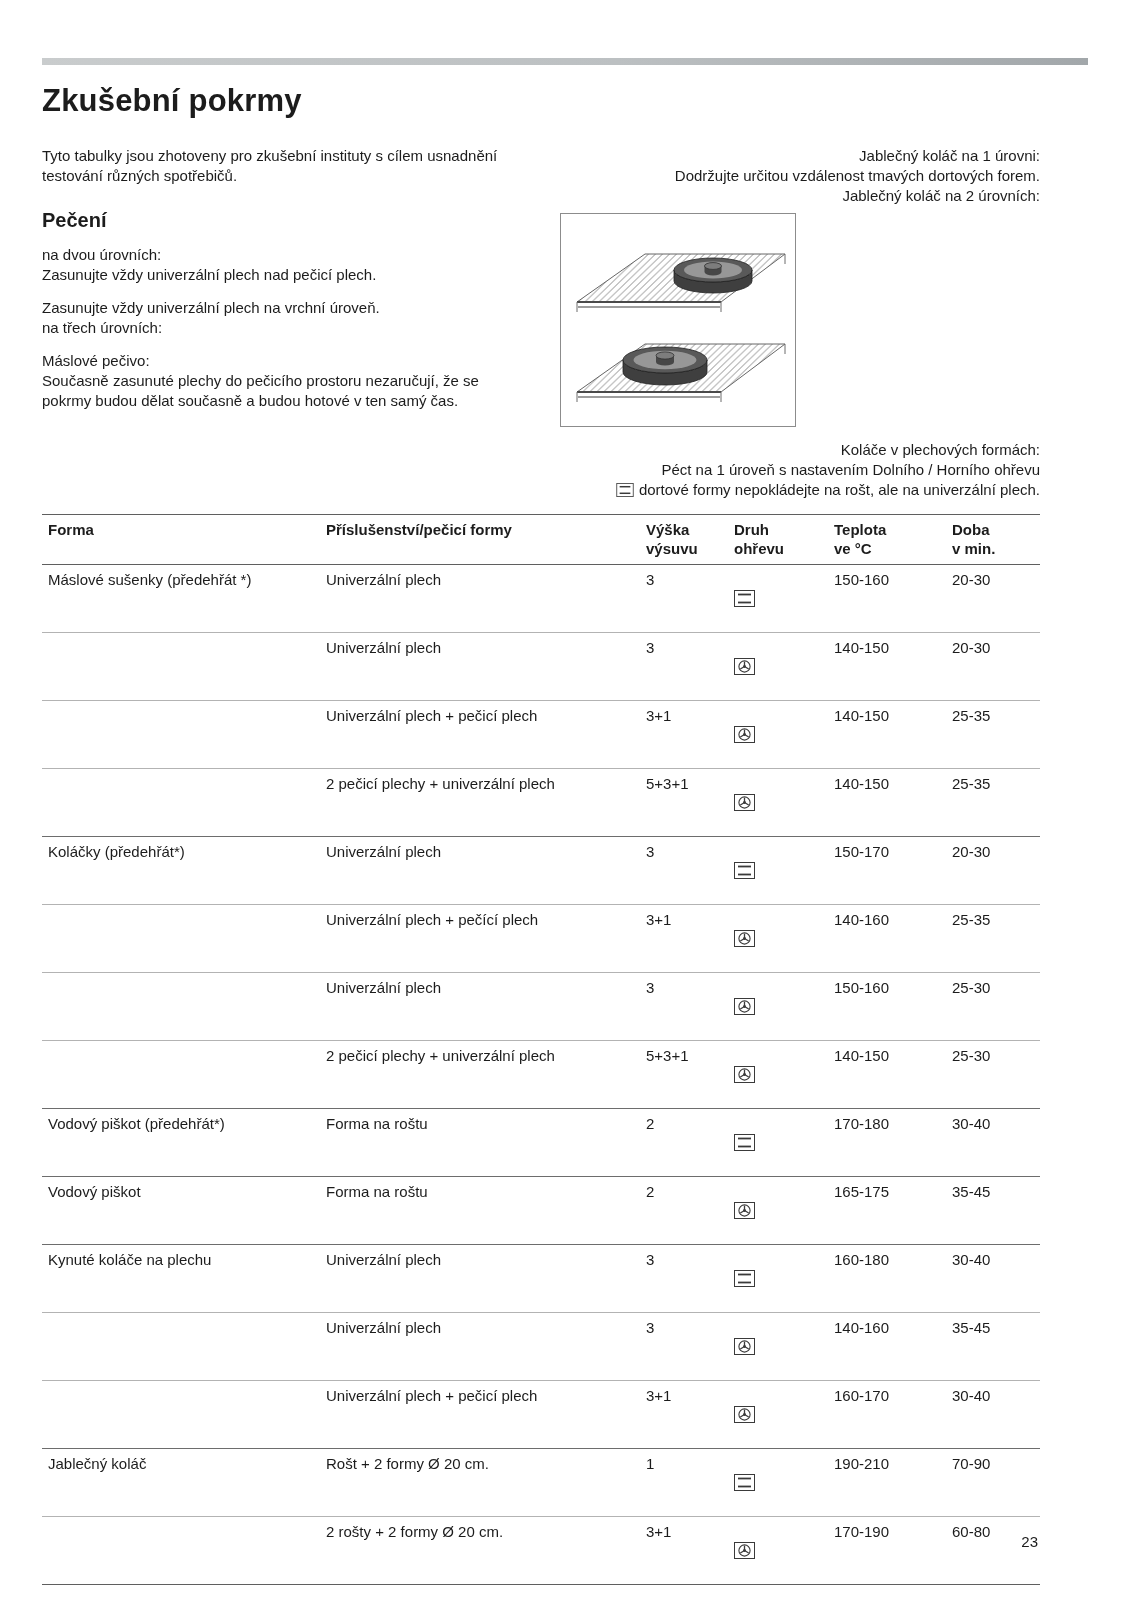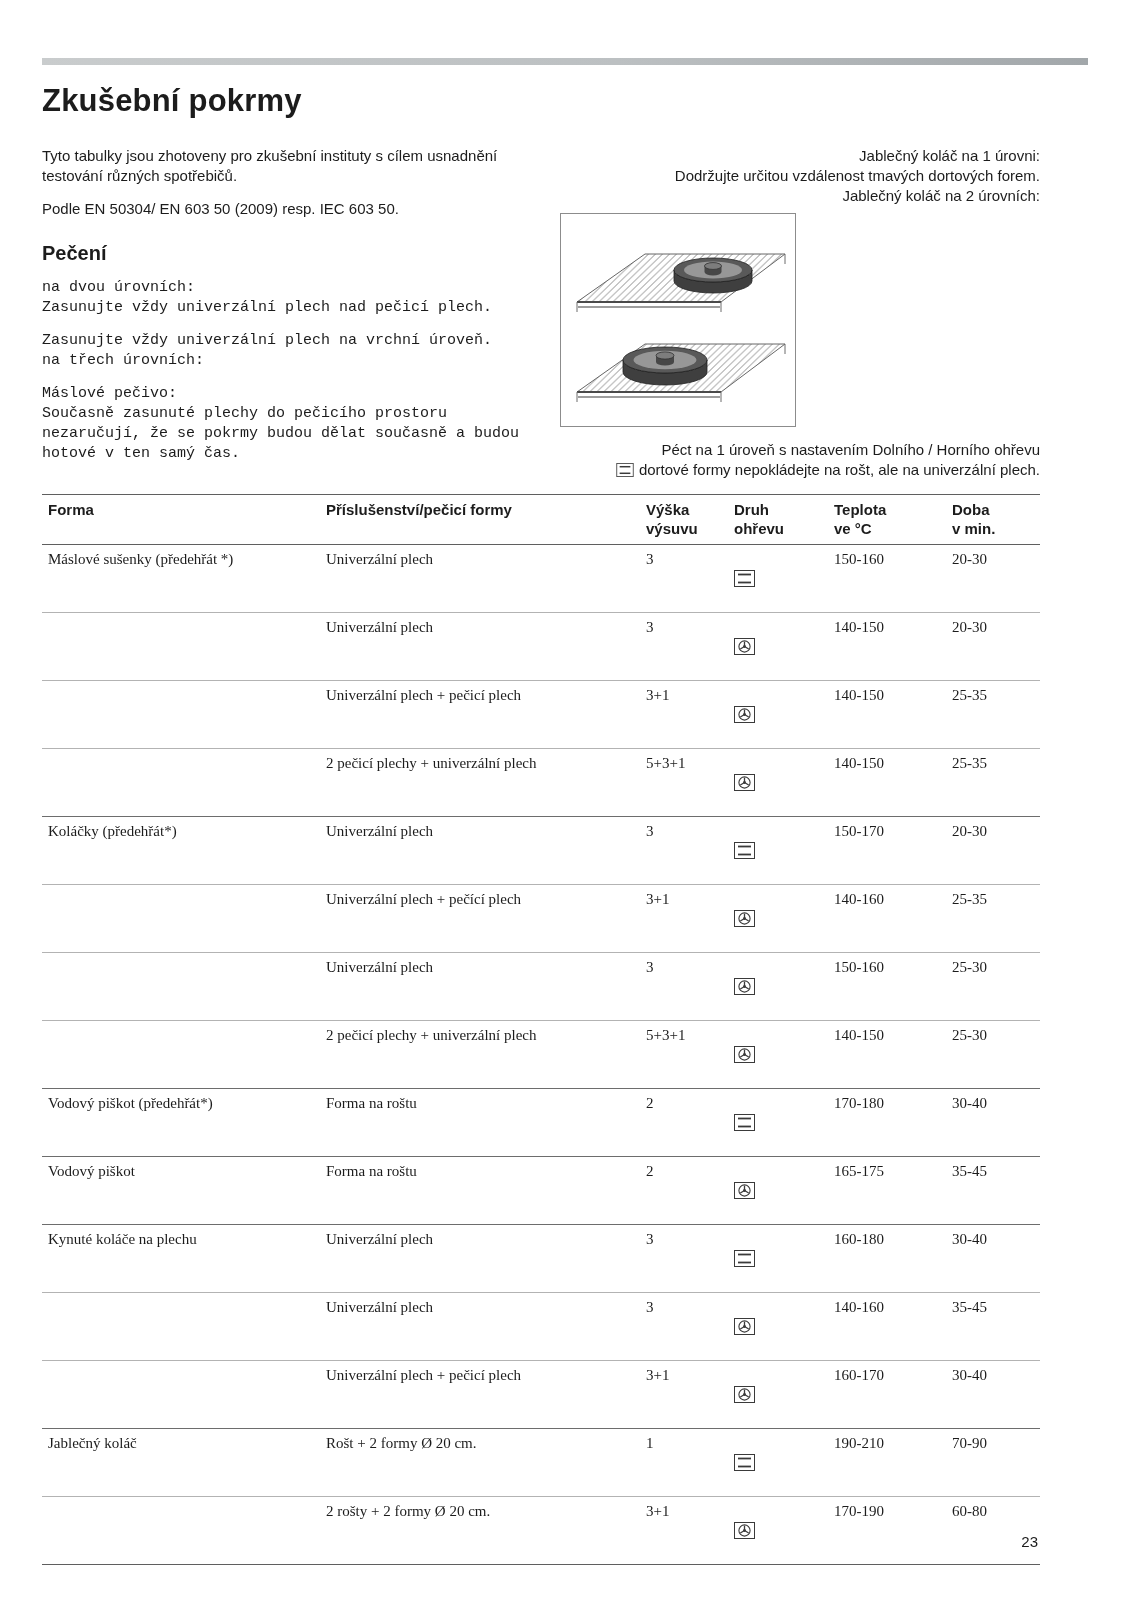--- a/index.html
+++ b/index.html
@@ -14,52 +14,51 @@
     position:absolute; left:42px; top:58px; width:1046px; height:7px;
     background:linear-gradient(to right,#c9cccd 0%,#bcc0c2 55%,#a2a7aa 100%);
   }
   h1 { font-size:31px; line-height:34px; font-weight:bold; margin:26px 0 28px 0; letter-spacing:.2px; }
   h2 { font-size:20px; line-height:24px; font-weight:bold; margin:22px 0 13px 0; }
   .two-col { display:flex; gap:38px;margin-top:16px; }
   .col-left { width:480px; flex:0 0 480px; }
   .col-right { width:480px; flex:0 0 480px;text-align:right; }
   .col-left p { margin-bottom:0; }
   .p-gap { margin-bottom:13px !important; }
-  .note { margin-bottom:13px;font-family:Liberation Mono, monospace; }
+  .note { margin-bottom:13px; }
   .figure {
     width:236px; height:214px; border:1px solid #8c8c8c; background:#fff;
     margin:7px 0 13px 0;
   }
   .fig-caption p { margin:0; }
   .inline-icon { display:inline-block; vertical-align:-2px; margin-right:5px; }
 
   table { border-collapse:collapse; width:998px; table-layout:fixed; }
   #baking-table { margin-top:12px; }
   thead tr { border-top:1px solid #5f5f5f; border-bottom:1px solid #5f5f5f; }
   table { border-bottom:1px solid #5f5f5f; }
   th { text-align:left; vertical-align:top; font-weight:bold; font-size:15px; line-height:19px; padding:5px 8px 6px 6px; }
-  tbody tr { border-top:1px solid #b3b3b3;font-family:Liberation Serif, serif; }
+  tbody tr { border-top:1px solid #b3b3b3; }
   tbody tr.group-start { border-top:1px solid #6d6d6d; }
   td { font-size:15px; line-height:19px; vertical-align:top; padding:5px 8px 6px 6px; white-space:pre-line; }
   td svg { display:block; margin-top:1px; }
   .page-number { position:absolute; right:92px; top:1532px; font-size:15px; }
 </style>
 </head>
 <body>
 
 <div class="top-rule"></div>
 
 <div class="page">
 
   <h1>Zkušební pokrmy</h1>
 
   <div class="two-col">
     <div class="col-left">
       <p class="p-gap">Tyto tabulky jsou zhotoveny pro zkušební instituty s cílem usnadnění testování různých spotřebičů.</p>
-      <p>Podle EN 50304/ EN 603 50 (2009) resp. IEC 603 50.</p>
 
       <h2>Pečení</h2>
 
       <div class="note">
         <p>na dvou úrovních:</p>
         <p>Zasunujte vždy univerzální plech nad pečicí plech.</p>
       </div>
       <div class="note">
         <p>Zasunujte vždy univerzální plech na vrchní úroveň.</p>
         <p>na třech úrovních:</p>
@@ -109,20 +108,21 @@
             <path d="M-42 0 a42 13 0 0 0 84 0 l0 12 a42 13 0 0 1 -84 0 Z" fill="#3f3f3f" stroke="#222" stroke-width="0.8"></path>
             <ellipse cx="0" cy="0" rx="42" ry="13" fill="#595959" stroke="#222" stroke-width="0.8"></ellipse>
             <ellipse cx="0" cy="0" rx="31.5" ry="9.2" fill="#979797"></ellipse>
             <path d="M-9 -4.5 a9 3.6 0 0 1 18 0 l0 6.5 a9 3.6 0 0 1 -18 0 Z" fill="#474747"></path>
             <ellipse cx="0" cy="-4.5" rx="9" ry="3.6" fill="#7d7d7d" stroke="#2e2e2e" stroke-width="0.7"></ellipse>
           </g>
         </svg>
       </div>
 
       <div class="fig-caption">
+        <p>Koláče v plechových formách:</p>
         <p>Péct na 1 úroveň s nastavením Dolního / Horního ohřevu</p>
         <p><span class="inline-icon"><svg width="18" height="14" viewBox="0 0 21 17">
                 <rect x="0.5" y="0.5" width="20" height="16" fill="none" stroke="#3a3a3a"></rect>
                 <line x1="4" y1="4.5" x2="17" y2="4.5" stroke="#3a3a3a" stroke-width="1.8"></line>
                 <line x1="4" y1="12.5" x2="17" y2="12.5" stroke="#3a3a3a" stroke-width="1.8"></line>
               </svg></span><span>dortové formy nepokládejte na rošt, ale na univerzální plech.</span></p>
       </div>
     </div>
   </div>
 

